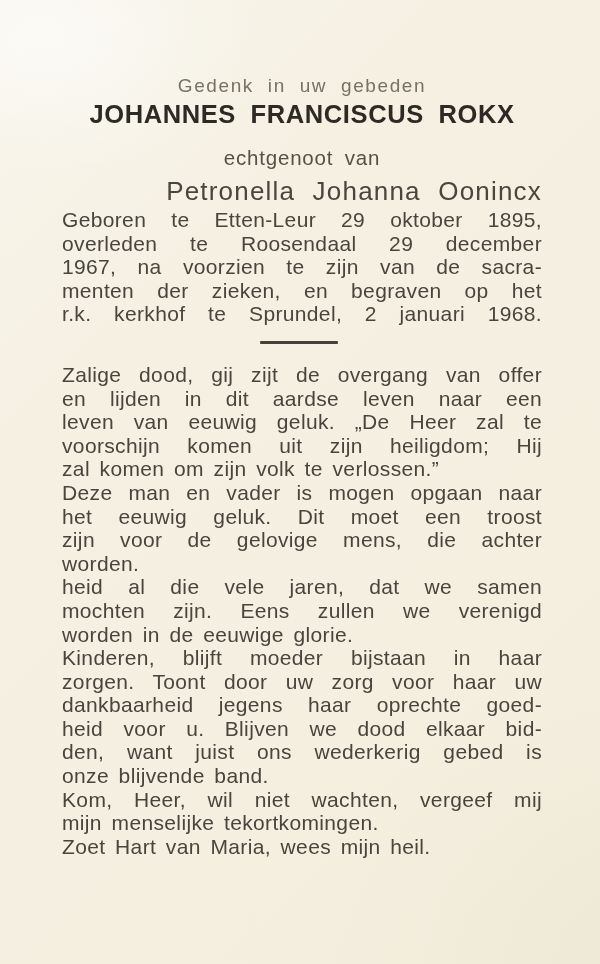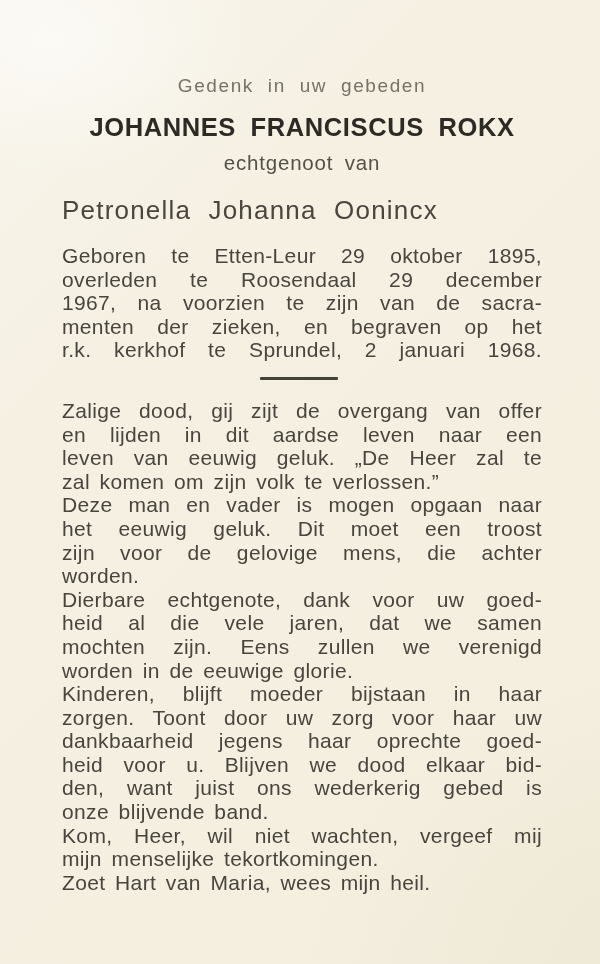--- a/index.html
+++ b/index.html
@@ -24,48 +24,47 @@
   .intro {
     margin-top: 74px;
     text-align: center;
     font-size: 19px;
     line-height: 24px;
     letter-spacing: 1.6px;
     word-spacing: 7px;
     color: #777166;
   }
   .name {
-    margin-top: 13px;
     text-align: center;
     font-size: 25.5px;
     line-height: 32px;
     font-weight: bold;
     letter-spacing: 0.6px;
     word-spacing: 7px;
     color: #2d2a26;
   }
   .relation {
-    margin-top: 7px;
+    margin-top: 15px;
     text-align: center;
     font-size: 20.5px;
     line-height: 26px;
     letter-spacing: 0.8px;
     word-spacing: 5px;
     color: #555048;
   }
   .spouse {
-    margin-top: 17px;
-    text-align: left;
+    margin-top: 3px;
+    text-align: right;
     font-size: 26px;
     line-height: 34px;
     letter-spacing: 1.2px;
     word-spacing: 9px;
     color: #4a463f;
   }
-  .bio { margin-top: 17px; }
+  .bio { }
   .textblock .line {
     font-size: 21px;
     line-height: 23.6px;
     letter-spacing: 0.35px;
     word-spacing: 3.5px;
     text-align: justify;
     text-align-last: justify;
     white-space: normal;
     color: #49453e;
   }
@@ -99,30 +98,30 @@
       <div class="line">r.k. kerkhof te Sprundel, 2 januari 1968.</div>
     </div>
 
   <div class="divider"></div>
 
   <div class="body-text textblock">
       <div class="paragraph">
         <div class="line">Zalige dood, gij zijt de overgang van offer</div>
         <div class="line">en lijden in dit aardse leven naar een</div>
         <div class="line">leven van eeuwig geluk. „De Heer zal te</div>
+        <div class="line">voorschijn komen uit zijn heiligdom; Hij</div>
         <div class="line ragged">zal komen om zijn volk te verlossen.”</div>
       </div>
       <div class="paragraph">
         <div class="line">Deze man en vader is mogen opgaan naar</div>
         <div class="line">het eeuwig geluk. Dit moet een troost</div>
         <div class="line">zijn voor de gelovige mens, die achter</div>
         <div class="line ragged">worden.</div>
       </div>
       <div class="paragraph">
-        <div class="line">Dierbare echtgenote, dank voor uw goed-</div>
         <div class="line">heid al die vele jaren, dat we samen</div>
         <div class="line">mochten zijn. Eens zullen we verenigd</div>
         <div class="line ragged">worden in de eeuwige glorie.</div>
       </div>
       <div class="paragraph">
         <div class="line">Kinderen, blijft moeder bijstaan in haar</div>
         <div class="line">zorgen. Toont door uw zorg voor haar uw</div>
         <div class="line">dankbaarheid jegens haar oprechte goed-</div>
         <div class="line">heid voor u. Blijven we dood elkaar bid-</div>
         <div class="line">den, want juist ons wederkerig gebed is</div>

